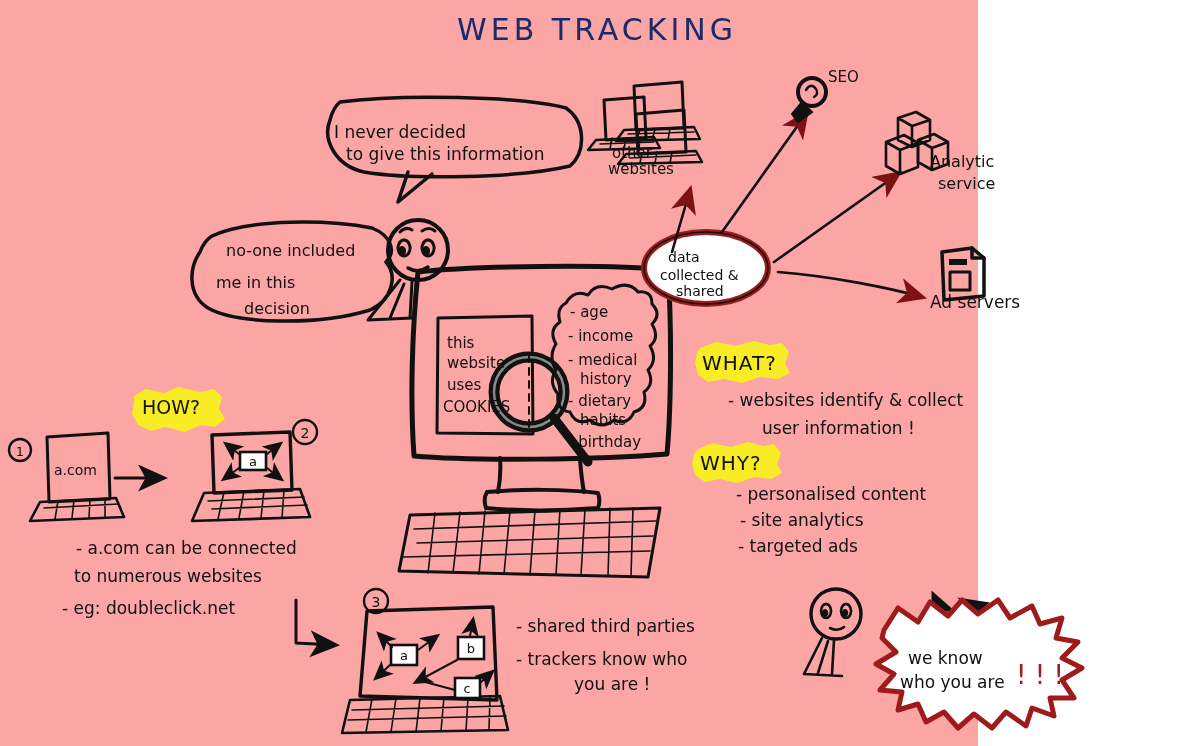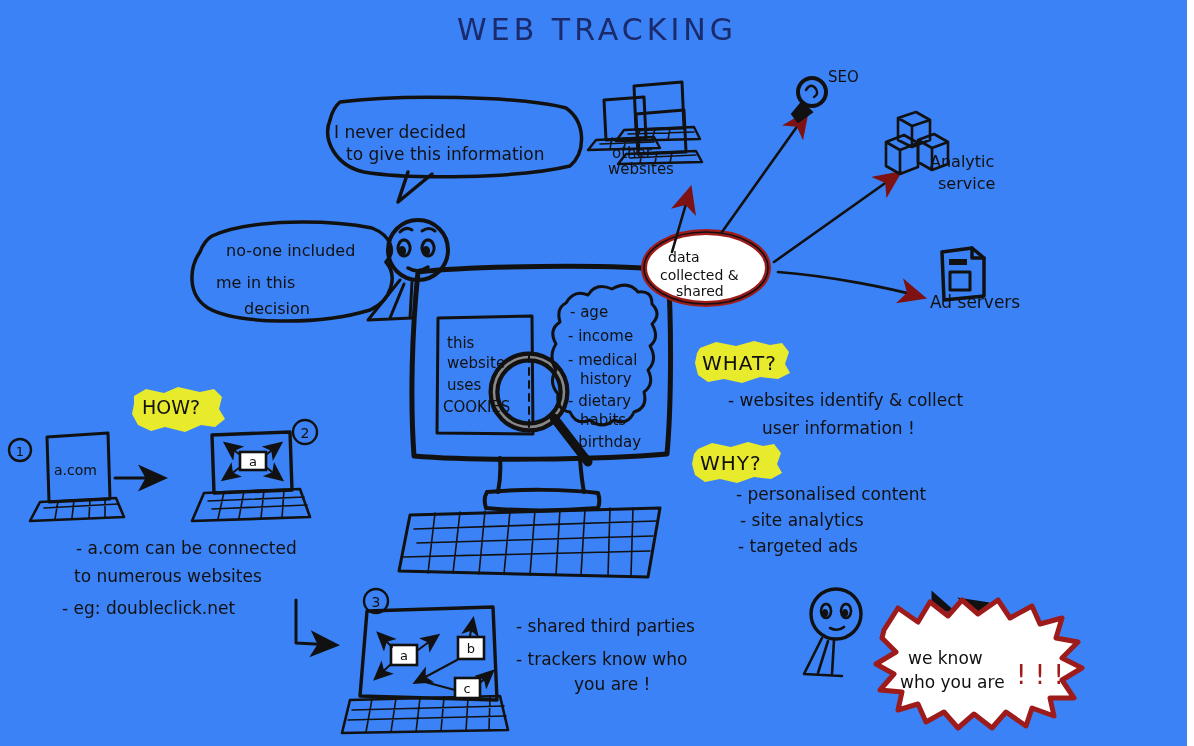--- a/index.html
+++ b/index.html
@@ -1,17 +1,17 @@
 <!DOCTYPE html>
 <html><head>
 <meta charset="utf-8">
 <style>
   html,body{margin:0;padding:0;background:#fff;}
   body{width:1194px;height:746px;overflow:hidden;font-family:"DejaVu Sans",sans-serif;}
-  #canvas{position:relative;width:1187px;height:746px;background:#3b82f6;}
+  #canvas{position:relative;width:978px;height:746px;background:#fca5a5;}
   svg.layer{position:absolute;left:0;top:0;width:1194px;height:746px;}
   .hand{font-family:"DejaVu Sans",sans-serif;fill:#111;}
   .ink{fill:none;stroke:#111;stroke-linecap:round;stroke-linejoin:round;}
   .hl{fill:#f7f31a;}
 </style>
 </head>
 <body>
 
 <div id="canvas">
 

